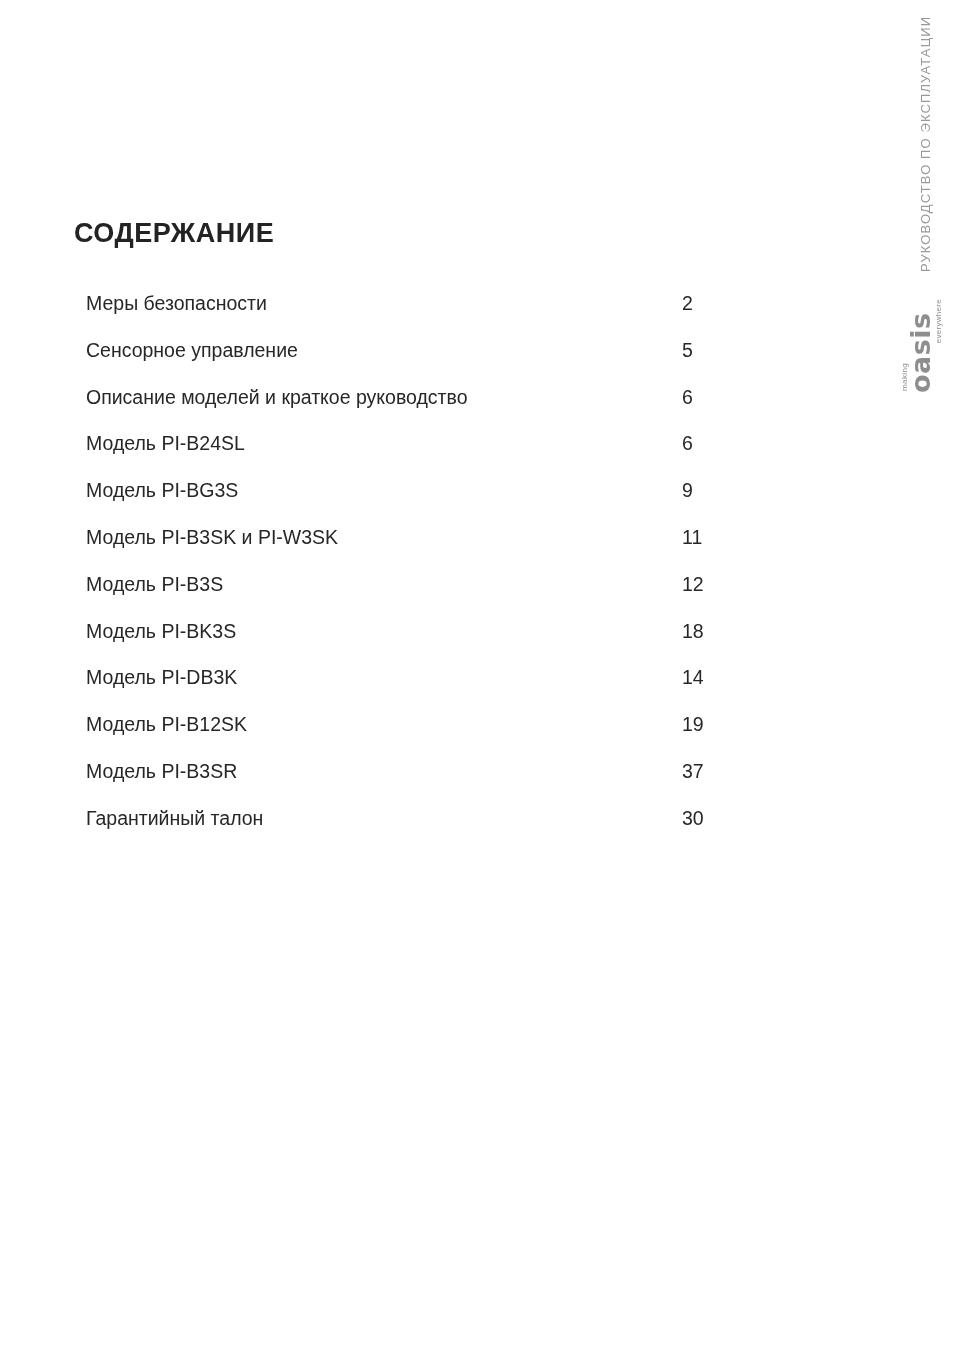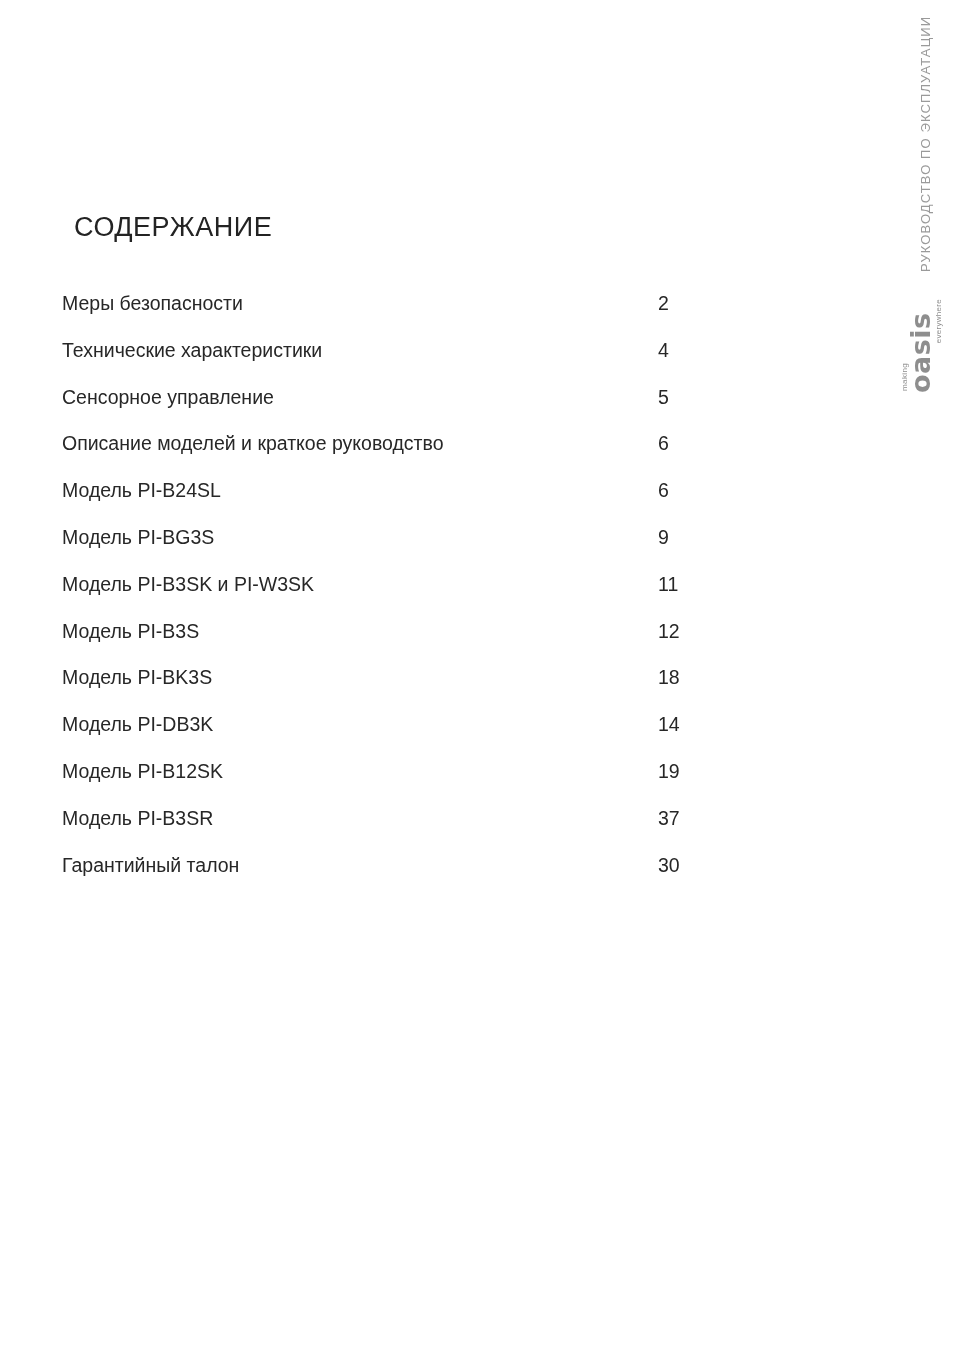--- a/index.html
+++ b/index.html
@@ -16,31 +16,31 @@
     overflow: hidden;
   }
   .page {
     position: absolute;
     inset: 0;
     background: #ffffff;
   }
   .toc-title {
     position: absolute;
     left: 74px;
-    top: 212px;
+    top: 218px;
     margin: 0;
     font-size: 27px;
-    font-weight: 400;
+    font-weight: 700;
     letter-spacing: 0.5px;
     color: #232323;
     line-height: 1.15;
   }
   .toc {
     position: absolute;
-    left: 62px;
+    left: 86px;
     top: 280px;
     width: 620px;
   }
   .toc-row {
     display: flex;
     height: 46.8px;
     line-height: 46.8px;
     font-size: 19.5px;
   }
   .toc-label {
@@ -111,24 +111,20 @@
 <div class="page">
 
   <h1 class="toc-title">СОДЕРЖАНИЕ</h1>
 
   <div class="toc">
     <div class="toc-row">
       <span class="toc-label">Меры безопасности</span>
       <span class="toc-page">2</span>
     </div>
     <div class="toc-row">
-      <span class="toc-label">Технические характеристики</span>
-      <span class="toc-page">4</span>
-    </div>
-    <div class="toc-row">
       <span class="toc-label">Сенсорное управление</span>
       <span class="toc-page">5</span>
     </div>
     <div class="toc-row">
       <span class="toc-label">Описание моделей и краткое руководство</span>
       <span class="toc-page">6</span>
     </div>
     <div class="toc-row">
       <span class="toc-label">Модель PI-B24SL</span>
       <span class="toc-page">6</span>

